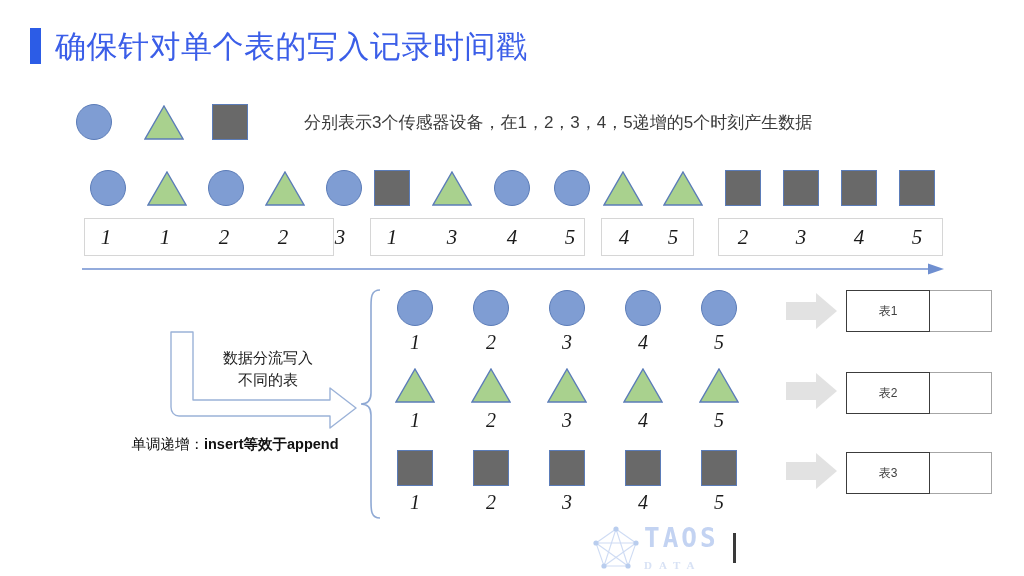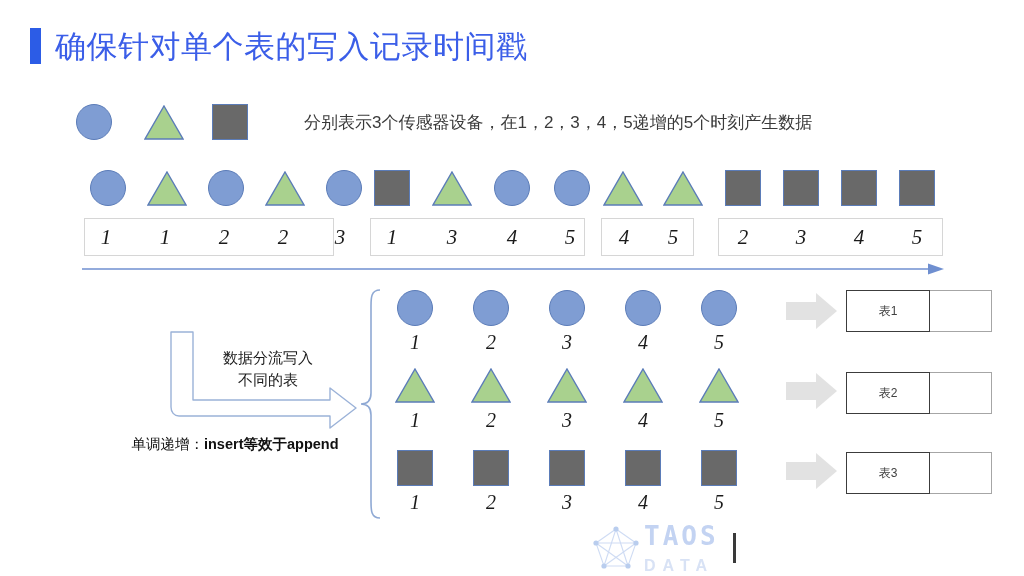--- a/index.html
+++ b/index.html
@@ -99,22 +99,22 @@
 
   
   .footer{position:absolute;left:592px;top:524px;display:flex;align-items:center;height:48px;}
   .taos-mark{width:48px;height:46px;flex:0 0 auto;}
   .taos-word{display:flex;flex-direction:column;justify-content:center;margin-left:4px;}
   .taos-main{
     font-family:"DejaVu Sans Mono","Liberation Mono",monospace;
     font-size:26px;font-weight:bold;color:#c3d3f2;letter-spacing:3px;line-height:1;
   }
   .taos-sub{
-    font-family:Liberation Sans, sans-serif;
-    font-size:16px;font-weight:bold;color:#d8e2f5;letter-spacing:7px;line-height:1;margin-top:9px;
+    font-family:Liberation Serif, serif;
+    font-size:11px;font-weight:bold;color:#d8e2f5;letter-spacing:7px;line-height:1;margin-top:9px;
   }
   .divider{width:3px;height:30px;background:#3a3a3a;margin:0 12px 0 14px;}
   .dfs{
     font-family:"DejaVu Sans Mono","Liberation Mono",monospace;
     font-size:25px;font-weight:bold;color:#2b4ae0;letter-spacing:.5px;line-height:1;
   }
 </style>
 </head>
 <body>
 

